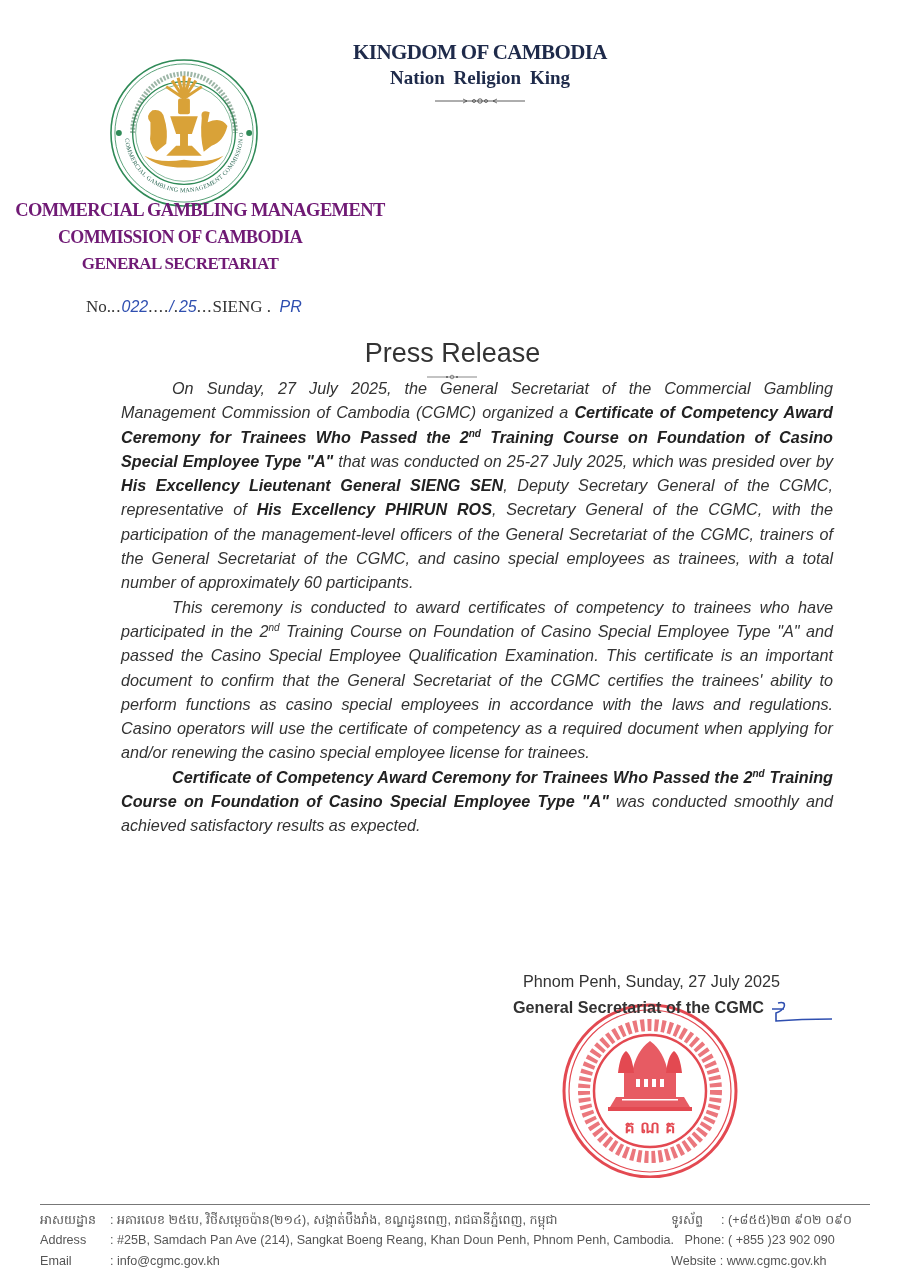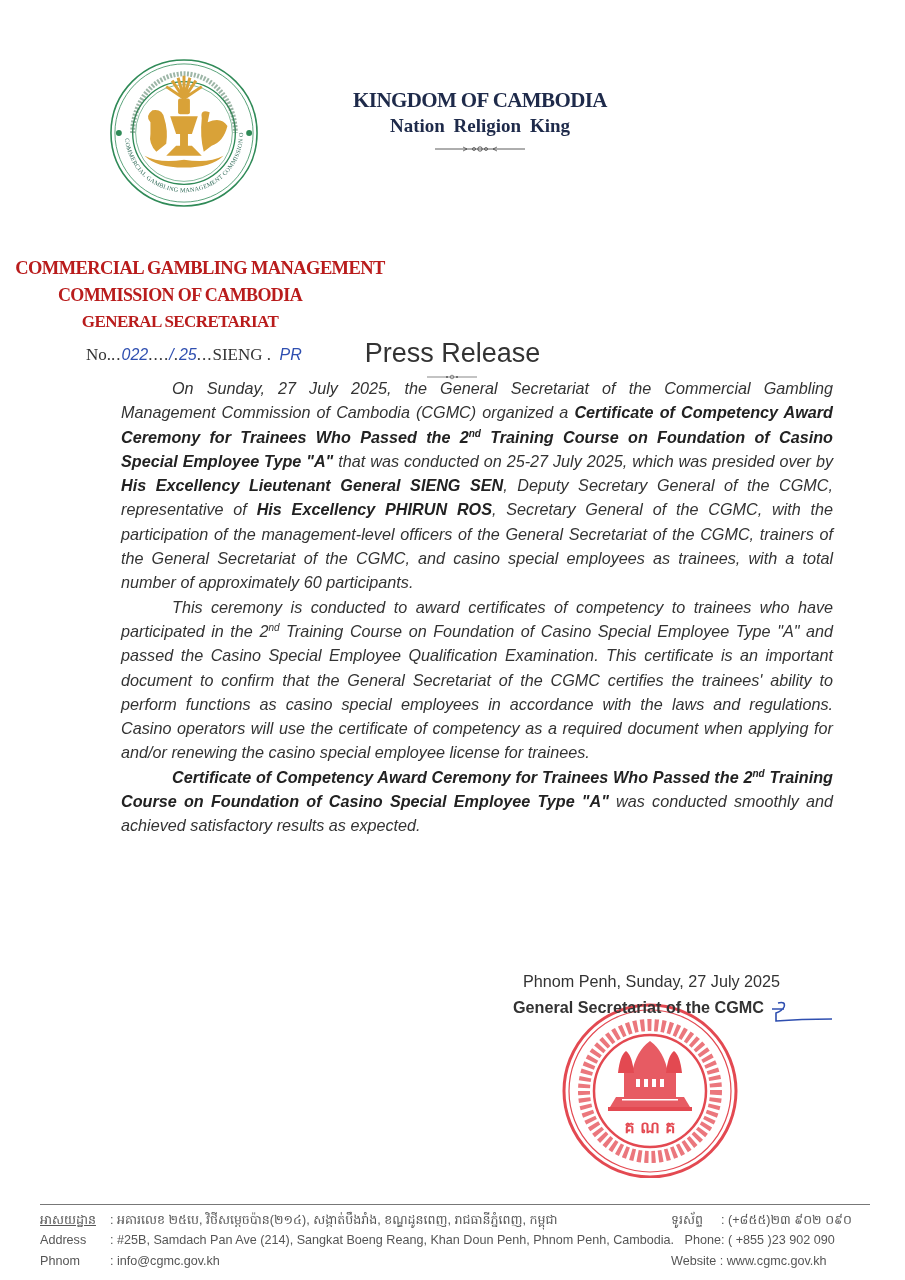--- a/index.html
+++ b/index.html
@@ -1,27 +1,27 @@
 <!DOCTYPE html>
 <html><head>
 <meta charset="utf-8">
 <style>
   html, body { margin:0; padding:0; background:#ffffff; }
   body { width:905px; height:1280px; position:relative; overflow:hidden; color:#222; }
-  .serif { font-family:"Liberation Serif", "DejaVu Serif", serif;margin-top:48px; }
+  .serif { font-family:"Liberation Serif", "DejaVu Serif", serif; }
   .sans  { font-family:"Liberation Sans", "DejaVu Sans", sans-serif; }
 
   #logo { position:absolute; left:105px; top:57px; width:158px; height:152px; }
 
   .kingdom { position:absolute; left:330px; top:40px; width:300px; text-align:center; color:#1e2a4a; font-weight:bold; }
   .kingdom .k1 { font-size:21px; letter-spacing:-0.6px; }
   .kingdom .k2 { font-size:19px; margin-top:2px; word-spacing:4px;text-align:center; }
   .kingdom .orn { margin:8px auto 0; width:90px; height:8px; }
 
-  .org { position:absolute; left:0; top:210px; width:380px; text-align:center; color:#b91c1c; font-weight:bold; letter-spacing:-0.6px; }
+  .org { position:absolute; left:0; top:200px; width:380px; text-align:center; color:#701a75; font-weight:bold; letter-spacing:-0.6px; }
   .org .o1 { font-size:18.5px; position:relative; left:10px; }
   .org .o2 { font-size:18px; margin-top:6px; position:relative; left:-10px; }
   .org .o3 { font-size:17px; margin-top:6px; position:relative; left:-10px; }
 
   .docno { position:absolute; left:86px; top:297px; font-size:17px; color:#333; white-space:nowrap; }
   .docno .hand { font-family:Liberation Sans, sans-serif; color:#2f4fb0; font-size:16px; font-style:italic; }
   .docno .dots { letter-spacing:1px; }
 
   .title { position:absolute; left:0; width:905px; top:338px; text-align:center; font-size:27px; color:#333; }
   .title-orn { position:absolute; left:452px; top:374px; width:50px; height:6px; transform:translateX(-50%); }
@@ -126,27 +126,27 @@
       <rect x="94" y="76" width="4" height="8"></rect>
       <rect x="102" y="76" width="4" height="8"></rect>
     <rect x="64" y="96" width="56" height="1.5"></rect>
   </g>
   <text x="92" y="130" text-anchor="middle" font-size="16" font-weight="bold" fill="#e0303a" font-family="DejaVu Sans, sans-serif">គ ណ គ</text>
 </svg>
 
 <div class="footer-rule"></div>
 
 <div class="foot sans" style="left:40px; top:1212px;">
-  <span class="lbl" style="width:70px;text-decoration:underline;">អាសយដ្ឋាន</span><span>: អគារលេខ ២៥បេ, វិថីសម្តេចប៉ាន(២១៤), សង្កាត់បឹងរាំង, ខណ្ឌដូនពេញ, រាជធានីភ្នំពេញ, កម្ពុជា</span>
+  <span class="lbl" style="width:70px;">អាសយដ្ឋាន</span><span>: អគារលេខ ២៥បេ, វិថីសម្តេចប៉ាន(២១៤), សង្កាត់បឹងរាំង, ខណ្ឌដូនពេញ, រាជធានីភ្នំពេញ, កម្ពុជា</span>
 </div>
 <div class="foot sans" style="left:40px; top:1233px;">
   <span class="lbl" style="width:70px;">Address</span><span>: #25B, Samdach Pan Ave (214), Sangkat Boeng Reang, Khan Doun Penh, Phnom Penh, Cambodia.</span>
 </div>
 <div class="foot sans" style="left:40px; top:1254px;">
-  <span class="lbl" style="width:70px;">Phnom</span><a style="color:#555; text-decoration:none;">: info@cgmc.gov.kh</a>
+  <span class="lbl" style="width:70px;">Email</span><a style="color:#555; text-decoration:none;">: info@cgmc.gov.kh</a>
 </div>
 
 <div class="foot sans" style="left:671px; top:1212px;">
   <span class="lbl" style="width:50px;">ទូរស័ព្ទ</span><span>: (+៨៥៥)២៣ ៩០២ ០៩០</span>
 </div>
 <div class="foot sans" style="left:671px; top:1233px;text-align:right;">
   <span class="lbl" style="width:50px;">Phone</span><span>: ( +855 )23 902 090</span>
 </div>
 <div class="foot sans" style="left:671px; top:1254px;">
   <span class="lbl">Website</span>&nbsp;<a style="color:#555; text-decoration:none;">: www.cgmc.gov.kh</a>

